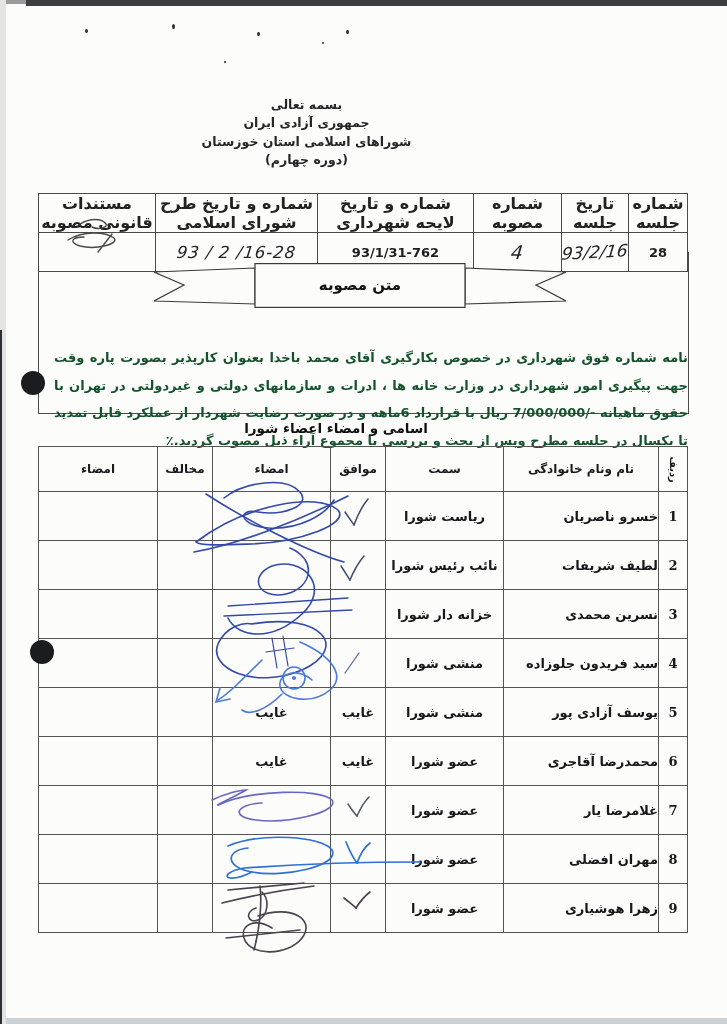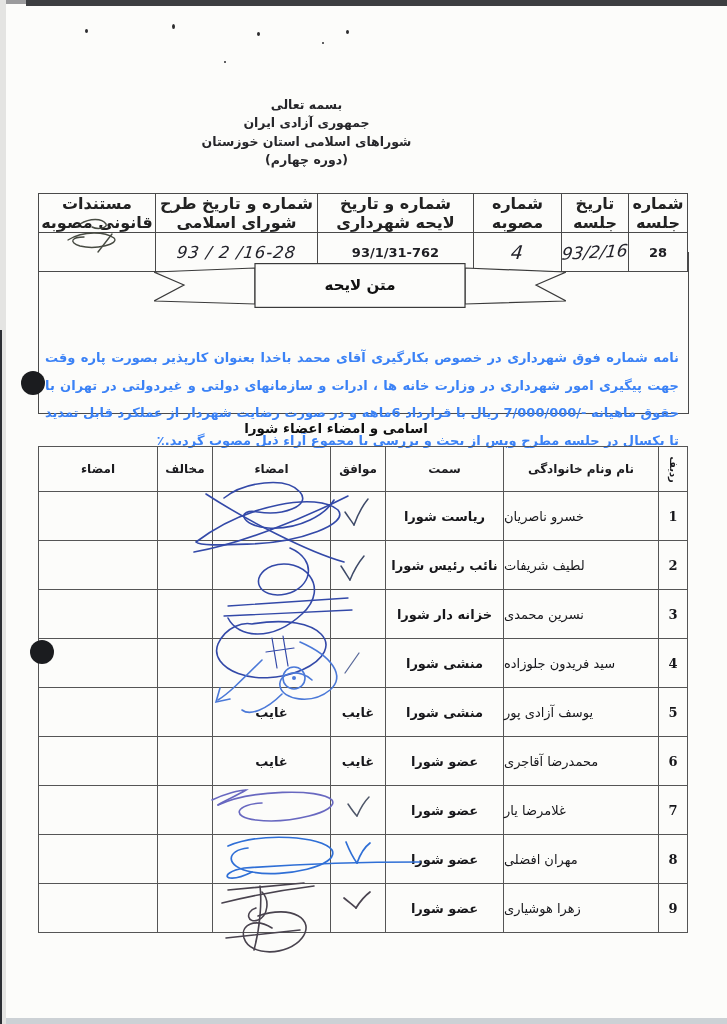--- a/index.html
+++ b/index.html
@@ -32,33 +32,33 @@
   .ltr{direction:ltr;unicode-bidi:embed;}
 
   
   .body-box{position:absolute;left:38px;top:252px;width:649px;height:161px;
     border-left:1px solid #4a4a4a;border-right:1px solid #4a4a4a;border-bottom:1px solid #4a4a4a;}
 
   .ribbon{position:absolute;left:154px;top:263px;width:412px;height:46px;}
   .ribbon-label{position:absolute;left:101px;top:0;width:210px;height:44px;display:flex;
     align-items:center;justify-content:center;font-size:15px;font-weight:700;direction:rtl;color:#111;}
 
-  .resolution{position:absolute;left:45px;top:326px;width:634px;direction:rtl;text-align:justify;
-    font-size:13px;font-weight:700;line-height:27.5px;color:#3b82f6;margin-top:18px;}
+  .resolution{position:absolute;left:54px;top:326px;width:634px;direction:rtl;text-align:justify;
+    font-size:13px;font-weight:700;line-height:27.5px;color:#14532d;margin-top:18px;}
 
   .section-title{position:absolute;left:0;top:420px;width:672px;text-align:center;direction:rtl;
     font-size:13.5px;font-weight:700;color:#101010;}
 
   
   .members-table{position:absolute;left:38px;top:446px;width:649px;direction:rtl;}
   .members-table th,.members-table td{border:1px solid #555;padding:0;vertical-align:middle;}
   .members-table thead th{height:44px;font-size:12px;font-weight:700;color:#1b1b1f;text-align:center;}
   .members-table tbody td{height:48px;font-size:13px;color:#17171b;}
   .cell-no{text-align:center;font-weight:700;font-family:"DejaVu Serif",serif;}
-  .cell-name{text-align:left;padding-right:12px;font-weight:400;}
+  .cell-name{text-align:right;padding-right:12px;font-weight:700;}
   .cell-pos{text-align:center;font-weight:700;font-size:12.5px;}
   .cell-mark{text-align:center;font-weight:700;font-size:11.5px;color:#2e3440;}
   .rowno-vertical{display:inline-block;transform:rotate(90deg);font-size:10px;letter-spacing:1px;}
 
   .overlay{position:absolute;left:0;top:0;width:727px;height:1024px;pointer-events:none;}
 </style>
 </head>
 <body>
 
 <div class="paper">
@@ -114,21 +114,21 @@
   </table>
 
   <div class="body-box"></div>
 
   <div class="ribbon">
     <svg width="412" height="46" viewBox="0 0 412 46">
       <polygon points="101,5 0,9 30,22 0,38 101,41" fill="#fcfcfa" stroke="#3a3a3a" stroke-width="1.2"></polygon>
       <polygon points="311,5 412,9 382,22 412,38 311,41" fill="#fcfcfa" stroke="#3a3a3a" stroke-width="1.2"></polygon>
       <rect x="101" y="0.6" width="210" height="43.8" fill="#fcfcfa" stroke="#3a3a3a" stroke-width="1.2"></rect>
     </svg>
-    <div class="ribbon-label">متن لایحه</div>
+    <div class="ribbon-label">متن مصوبه</div>
   </div>
 
   <p class="resolution">نامه شماره فوق شهرداری در خصوص بکارگیری آقای محمد باخدا بعنوان کارپذیر بصورت پاره وقت جهت پیگیری امور شهرداری در وزارت خانه ها ، ادرات و سازمانهای دولتی و غیردولتی در تهران با حقوق ماهیانه -/7/000/000 ریال با قرارداد 6ماهه و در صورت رضایت شهردار از عملکرد قابل تمدید تا یکسال در جلسه مطرح وپس از بحث و بررسی با مجموع آراء ذیل مصوب گردید.٪</p>
 
   <div class="section-title">اسامی و امضاء اعضاء شورا</div>
 
   <table class="members-table">
     <colgroup>
       <col style="width:29px">
         <col style="width:155px">

